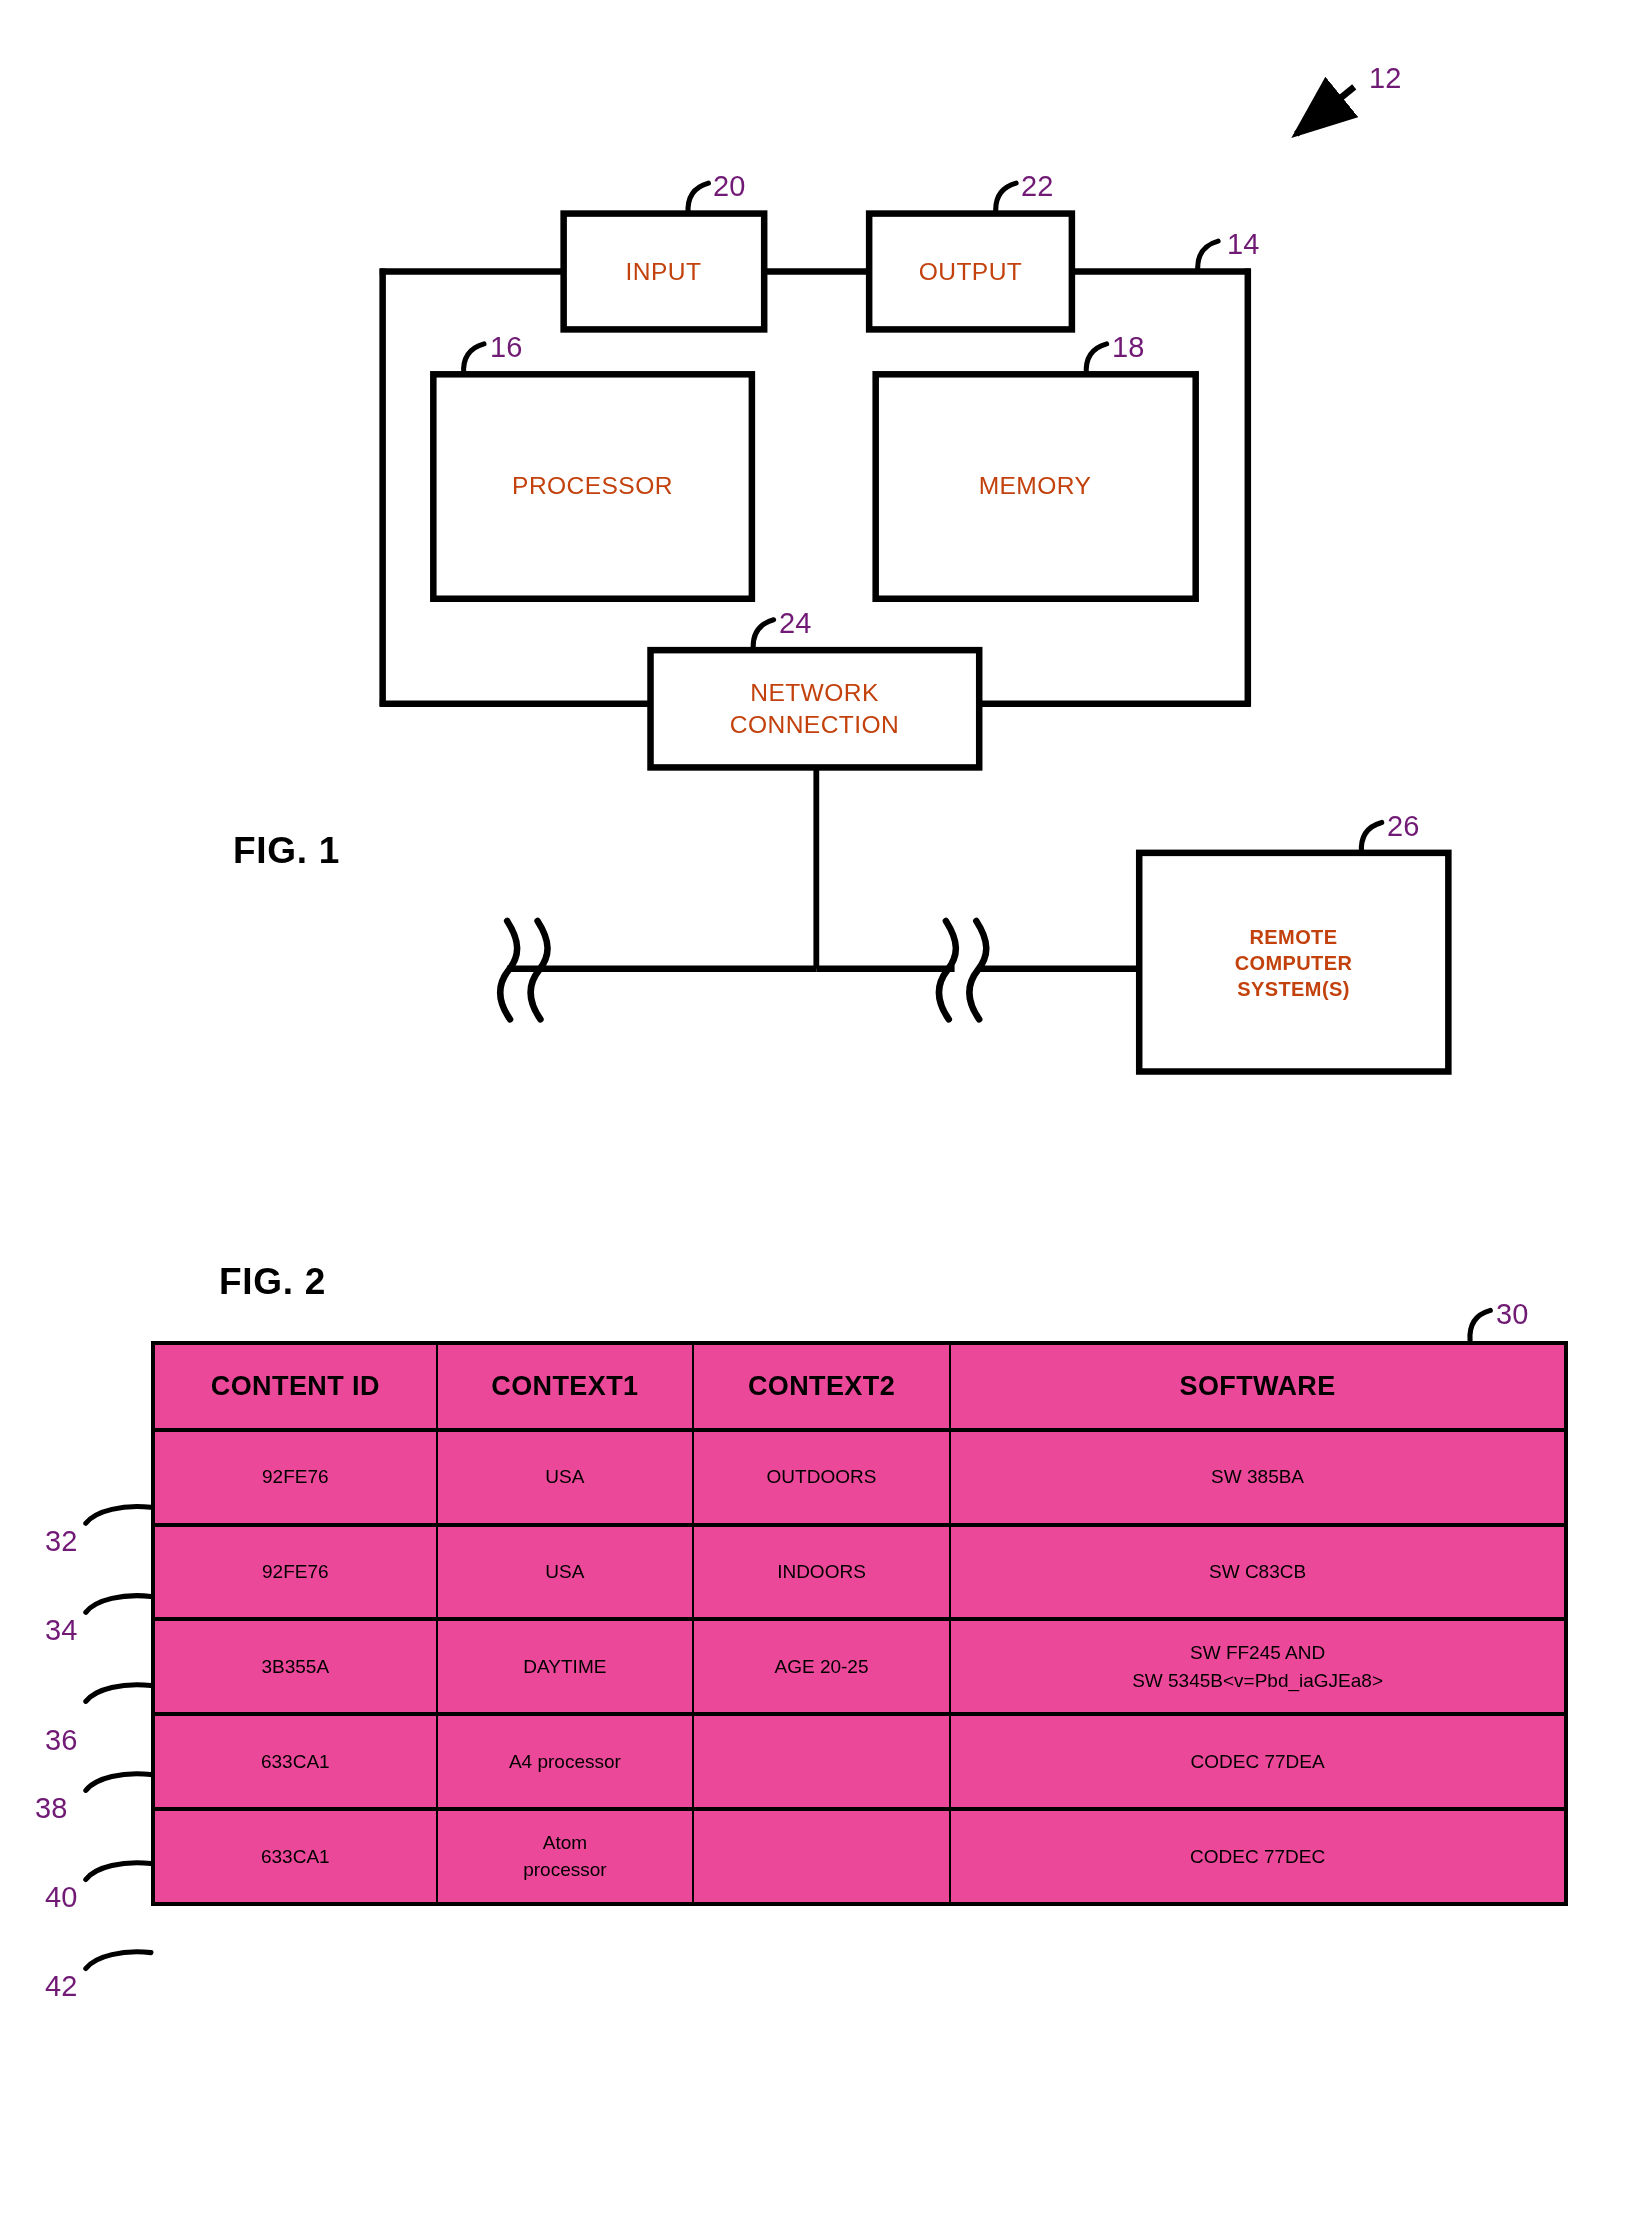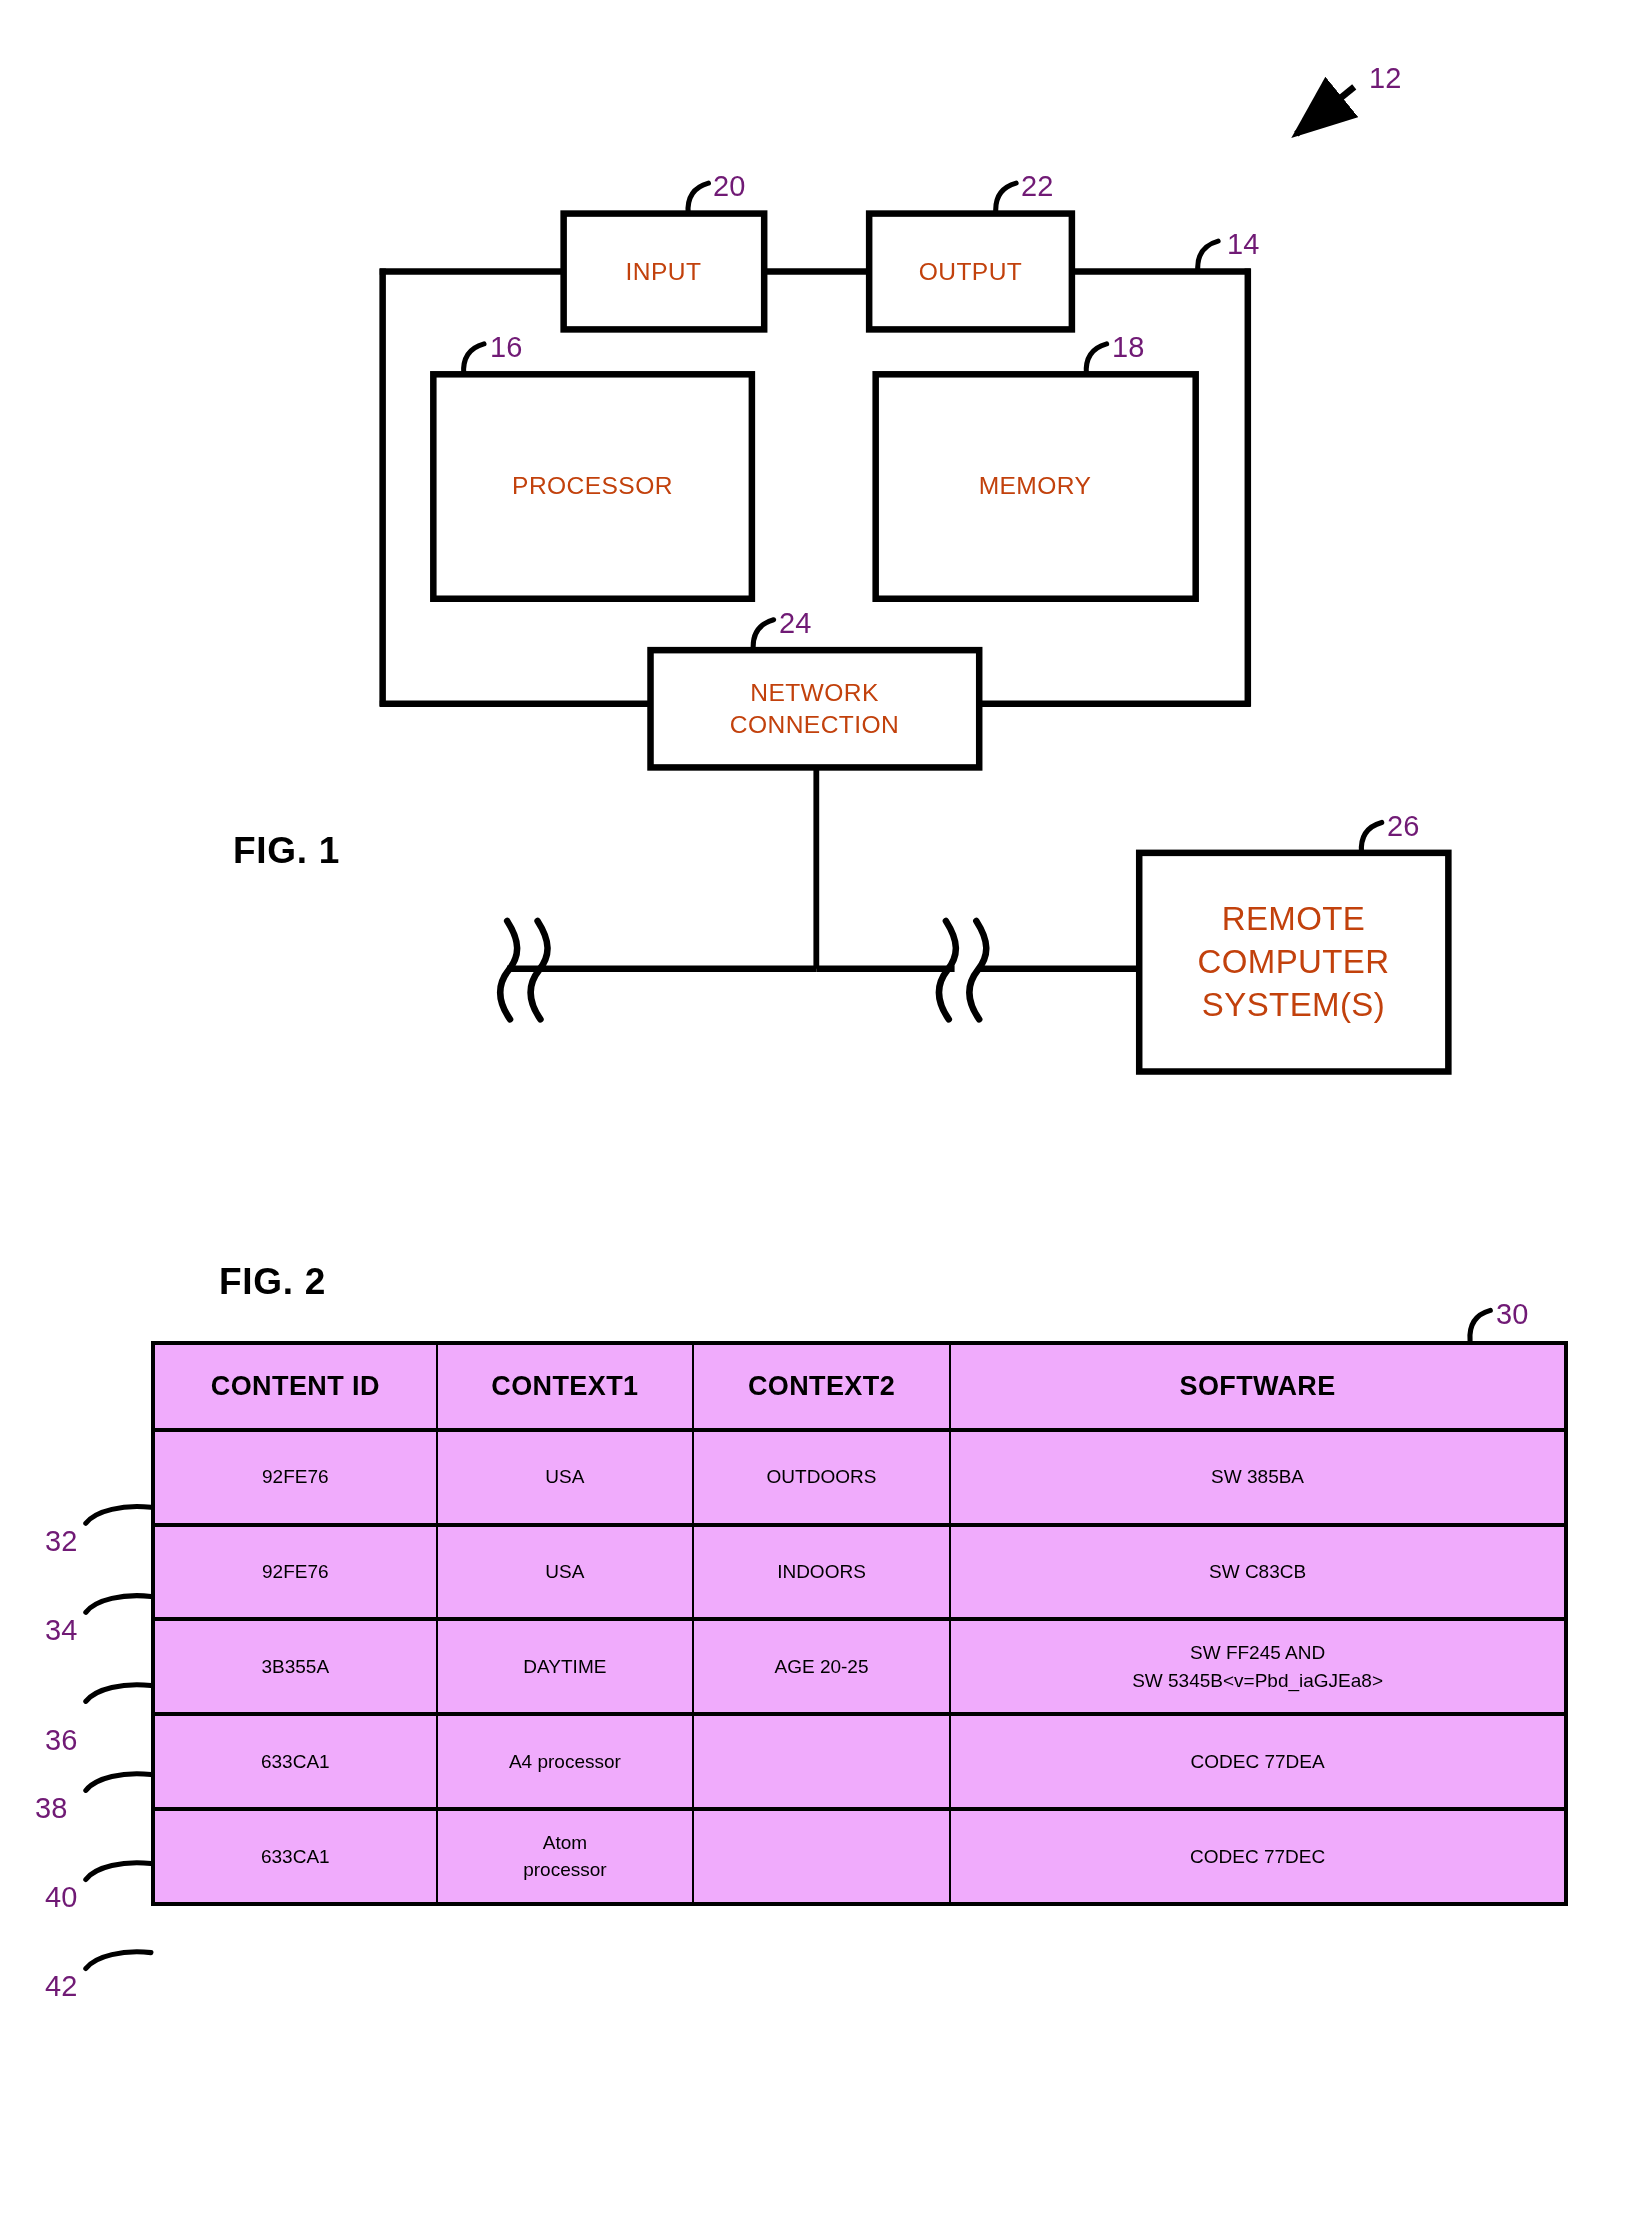--- a/index.html
+++ b/index.html
@@ -38,21 +38,21 @@
     text-align: center;
     font-family: "Liberation Sans", sans-serif;
     font-weight: 400;
     color: #c2410c;
     line-height: 1.30;
     letter-spacing: 0.4px;
     white-space: pre-line;
   }
   .bl-28 { font-size: 24.6px; }
   .bl-net { font-size: 24.6px; }
-  .bl-remote { font-size: 33px; }
+  .bl-remote { font-size: 20px; font-weight: bold; }
 
   
   .refnum {
     position: absolute;
     font-family: "Liberation Sans", sans-serif;
     font-weight: 400;
     font-size: 29px;
     color: #701a75;
     line-height: 1;
     white-space: nowrap;
@@ -73,21 +73,21 @@
   #tbl-wrap {
     position: absolute;
     left: 151px;
     top: 1341px;
     width: 1370px;
   }
   table.fig2 {
     border-collapse: collapse;
     width: 1370px;
     table-layout: fixed;
-    background: #f0abfc;
+    background: #ec4899;
   }
   table.fig2 td, table.fig2 th {
     border: 2.2px solid #000;
     text-align: center;
     vertical-align: middle;
     font-family: "Liberation Sans", sans-serif;
     color: #000;
     padding: 1.4px 4.3px;
     line-height: 1.45;
   }

